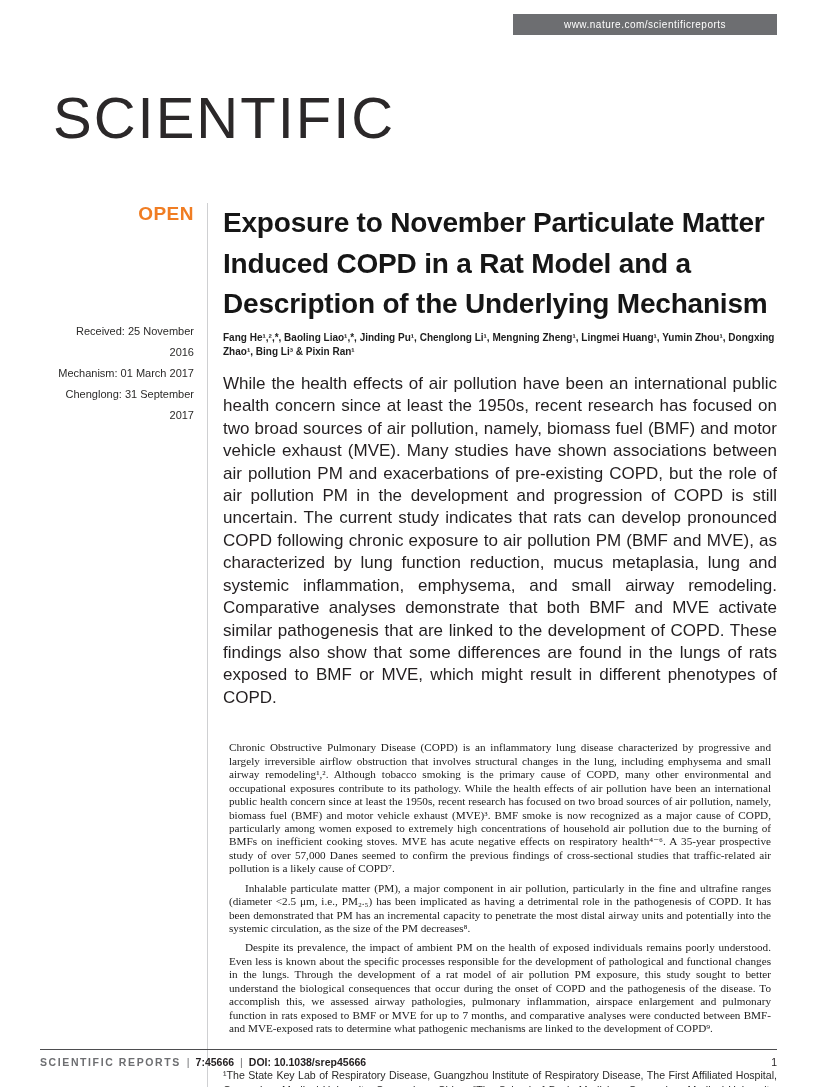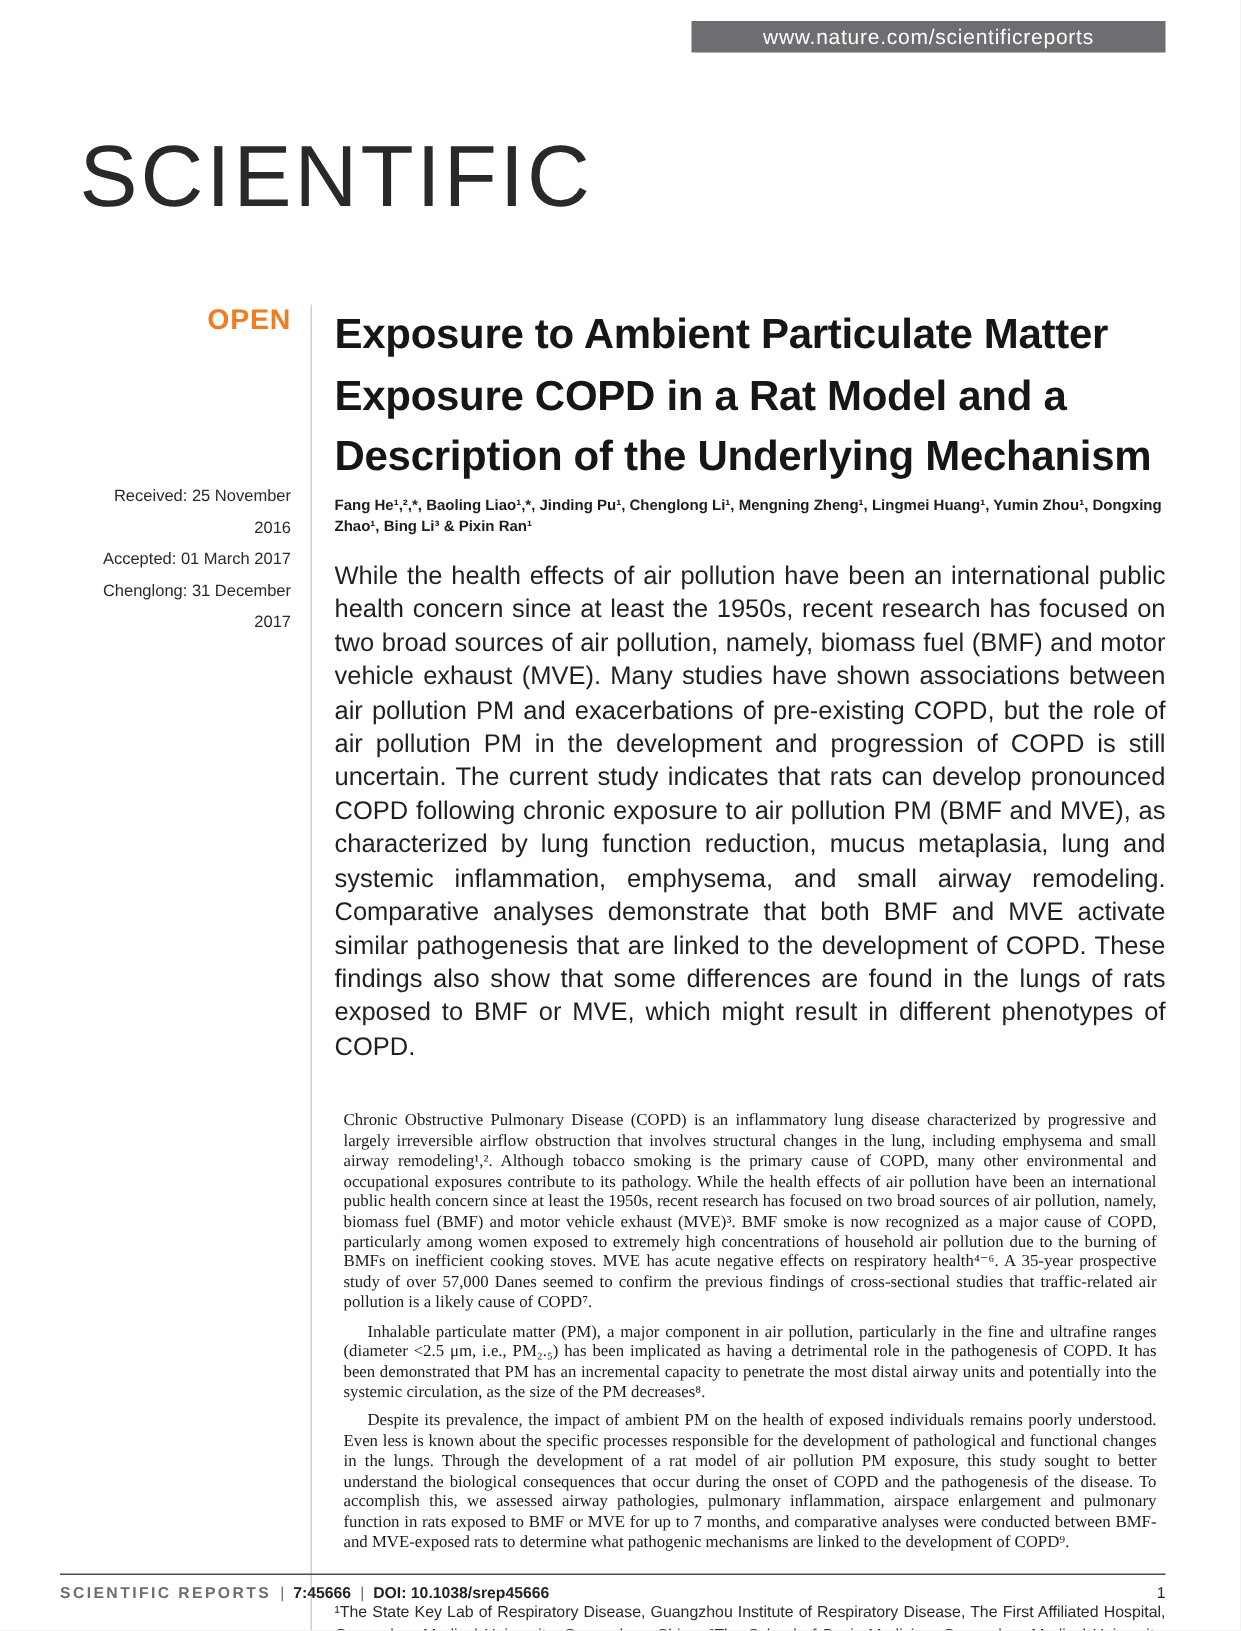--- a/index.html
+++ b/index.html
@@ -5,22 +5,22 @@
   html,body { margin:0; padding:0; background:#e9e9e9; }
   .page {
     position:relative; width:827px; height:1087px; margin:0 auto;
     background:#ffffff; overflow:hidden;
     font-family:"Liberation Sans","DejaVu Sans",sans-serif;
     color:#231f20;
   }
 
   
   .url-banner {
-    position:absolute; top:14px; right:50px; width:316px; height:21px;
-    background:#6d6e71; color:#ffffff; font-size:14px; line-height:21px;
+    position:absolute; top:14px; right:50px; width:264px; height:21px;
+    background:#6d6e71; color:#ffffff; font-size:10px; line-height:21px;
     text-align:center; letter-spacing:0.5px;
   }
 
   
   .logo {
     position:absolute; top:84px; left:53px; width:722px;
     display:flex; justify-content:space-between; align-items:flex-end;
     font-size:58px; font-weight:300; letter-spacing:2px; color:#2b2829;
     white-space:nowrap;
   }
@@ -95,27 +95,27 @@
   <div class="logo">
     <span>SCIENTIFIC</span>
   </div>
 
   <div class="content">
 
     <aside class="side">
       <div class="open-label">OPEN</div>
       <div class="dates">
         <div class="date-row"><span>Received:</span> <span>25 November 2016</span></div>
-        <div class="date-row"><span>Accepted:</span> <span>01 March 2017</span></div>
-        <div class="date-row"><span>Chenglong:</span> <span>31 December 2017</span></div>
+        <div class="date-row"><span>Mechanism:</span> <span>01 March 2017</span></div>
+        <div class="date-row"><span>Chenglong:</span> <span>31 September 2017</span></div>
       </div>
     </aside>
 
     <main class="main">
-      <h1 class="article-title">Exposure to Ambient Particulate Matter Exposure COPD in a Rat Model and a Description of the Underlying Mechanism</h1>
+      <h1 class="article-title">Exposure to November Particulate Matter Induced COPD in a Rat Model and a Description of the Underlying Mechanism</h1>
       <p class="authors">Fang He¹,²,*, Baoling Liao¹,*, Jinding Pu¹, Chenglong Li¹, Mengning Zheng¹, Lingmei Huang¹, Yumin Zhou¹, Dongxing Zhao¹, Bing Li³ &amp; Pixin Ran¹</p>
       <p class="abstract">While the health effects of air pollution have been an international public health concern since at least the 1950s, recent research has focused on two broad sources of air pollution, namely, biomass fuel (BMF) and motor vehicle exhaust (MVE). Many studies have shown associations between air pollution PM and exacerbations of pre-existing COPD, but the role of air pollution PM in the development and progression of COPD is still uncertain. The current study indicates that rats can develop pronounced COPD following chronic exposure to air pollution PM (BMF and MVE), as characterized by lung function reduction, mucus metaplasia, lung and systemic inflammation, emphysema, and small airway remodeling. Comparative analyses demonstrate that both BMF and MVE activate similar pathogenesis that are linked to the development of COPD. These findings also show that some differences are found in the lungs of rats exposed to BMF or MVE, which might result in different phenotypes of COPD.</p>
 
       <div class="body-text">
         <p>Chronic Obstructive Pulmonary Disease (COPD) is an inflammatory lung disease characterized by progressive and largely irreversible airflow obstruction that involves structural changes in the lung, including emphysema and small airway remodeling¹,². Although tobacco smoking is the primary cause of COPD, many other environmental and occupational exposures contribute to its pathology. While the health effects of air pollution have been an international public health concern since at least the 1950s, recent research has focused on two broad sources of air pollution, namely, biomass fuel (BMF) and motor vehicle exhaust (MVE)³. BMF smoke is now recognized as a major cause of COPD, particularly among women exposed to extremely high concentrations of household air pollution due to the burning of BMFs on inefficient cooking stoves. MVE has acute negative effects on respiratory health⁴⁻⁶. A 35-year prospective study of over 57,000 Danes seemed to confirm the previous findings of cross-sectional studies that traffic-related air pollution is a likely cause of COPD⁷.</p>
         <p class="indent">Inhalable particulate matter (PM), a major component in air pollution, particularly in the fine and ultrafine ranges (diameter &lt;2.5 μm, i.e., PM₂.₅) has been implicated as having a detrimental role in the pathogenesis of COPD. It has been demonstrated that PM has an incremental capacity to penetrate the most distal airway units and potentially into the systemic circulation, as the size of the PM decreases⁸.</p>
         <p class="indent">Despite its prevalence, the impact of ambient PM on the health of exposed individuals remains poorly understood. Even less is known about the specific processes responsible for the development of pathological and functional changes in the lungs. Through the development of a rat model of air pollution PM exposure, this study sought to better understand the biological consequences that occur during the onset of COPD and the pathogenesis of the disease. To accomplish this, we assessed airway pathologies, pulmonary inflammation, airspace enlargement and pulmonary function in rats exposed to BMF or MVE for up to 7 months, and comparative analyses were conducted between BMF- and MVE-exposed rats to determine what pathogenic mechanisms are linked to the development of COPD⁹.</p>
       </div>
 
       <p class="affiliations"><span>¹The State Key Lab of Respiratory Disease, Guangzhou Institute of Respiratory Disease, The First Affiliated Hospital, Guangzhou Medical University, Guangzhou, China. ²The School of Basic Medicine, Guangzhou Medical University, Guangzhou, China. ³The Research Center of Experiment Medicine, Guangzhou Medical University, Guangzhou, China. *These authors contributed equally to this work. Correspondence and requests for materials should be addressed to P.R. (email: </span><a class="email-link" href="#">pxran@gzhmu.edu.cn</a><span>)</span></p>

